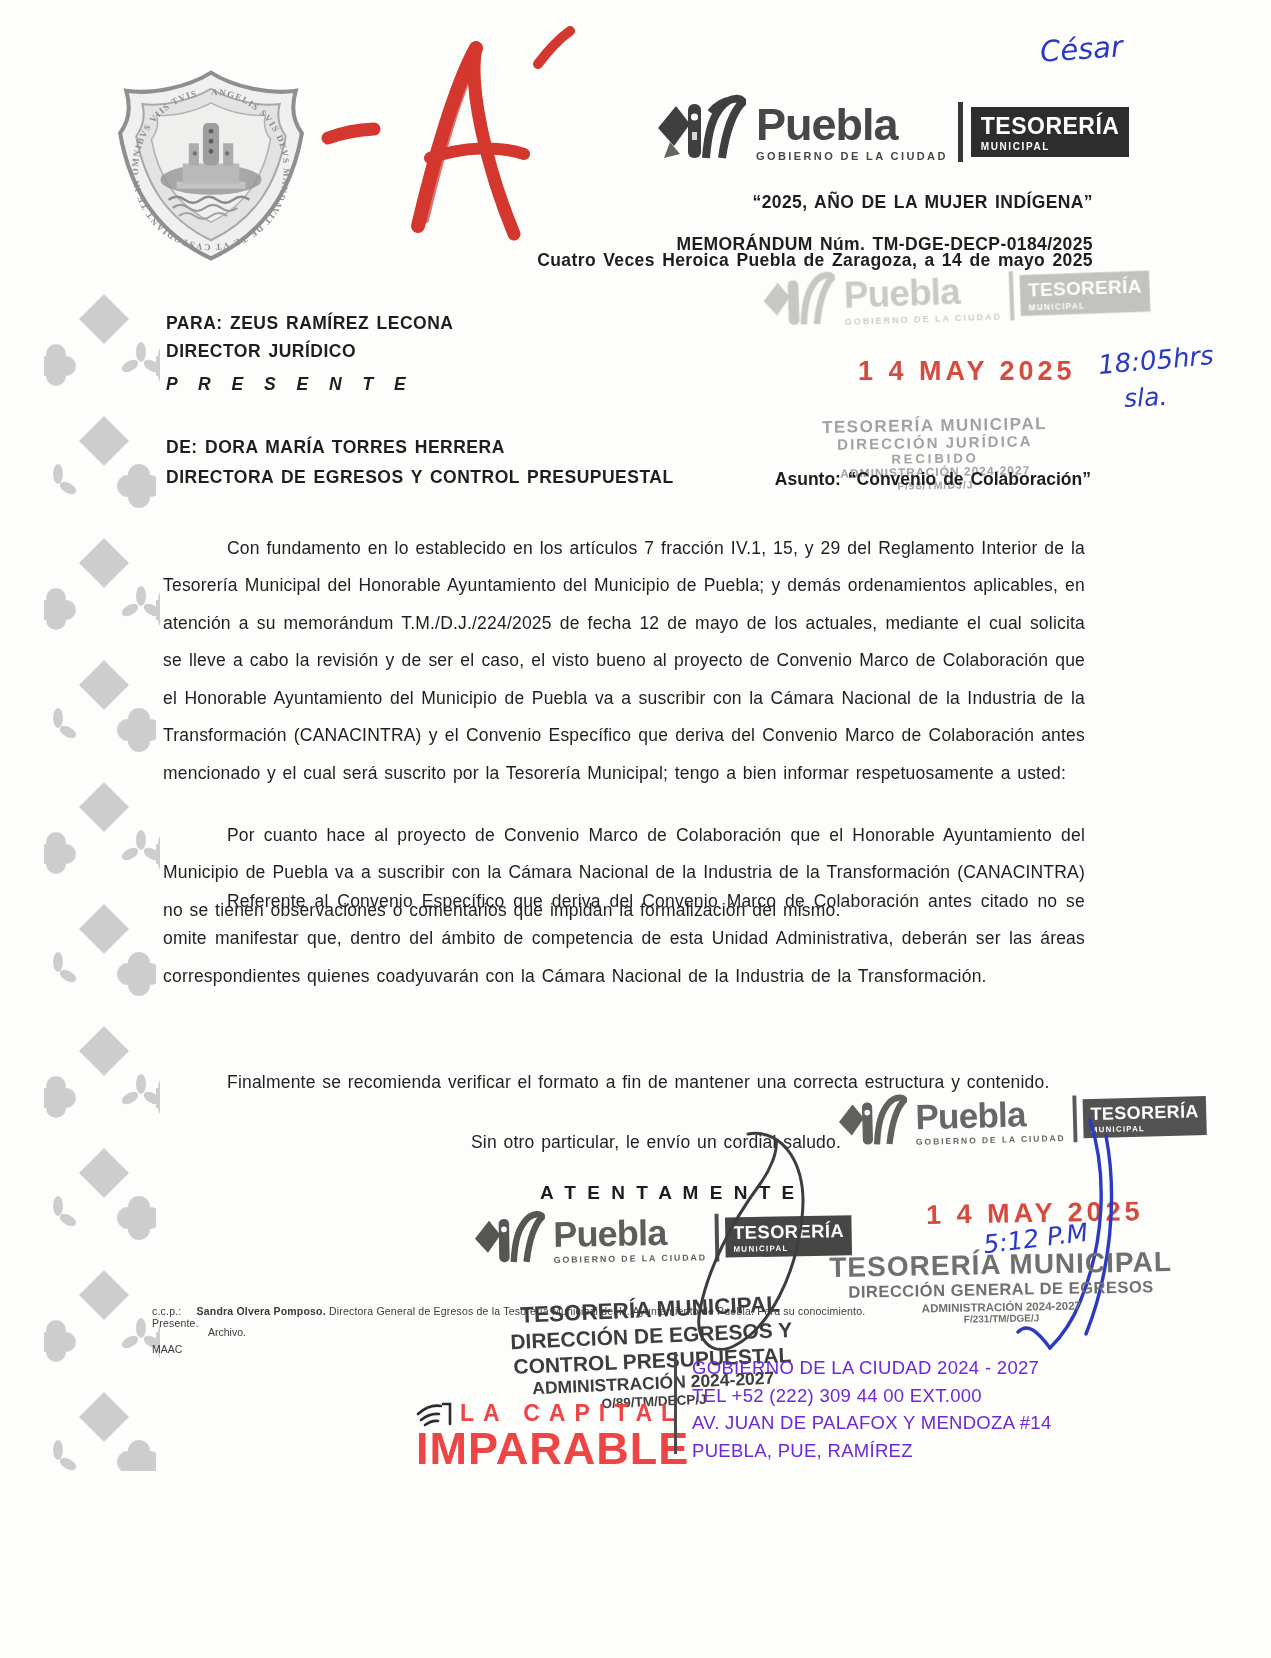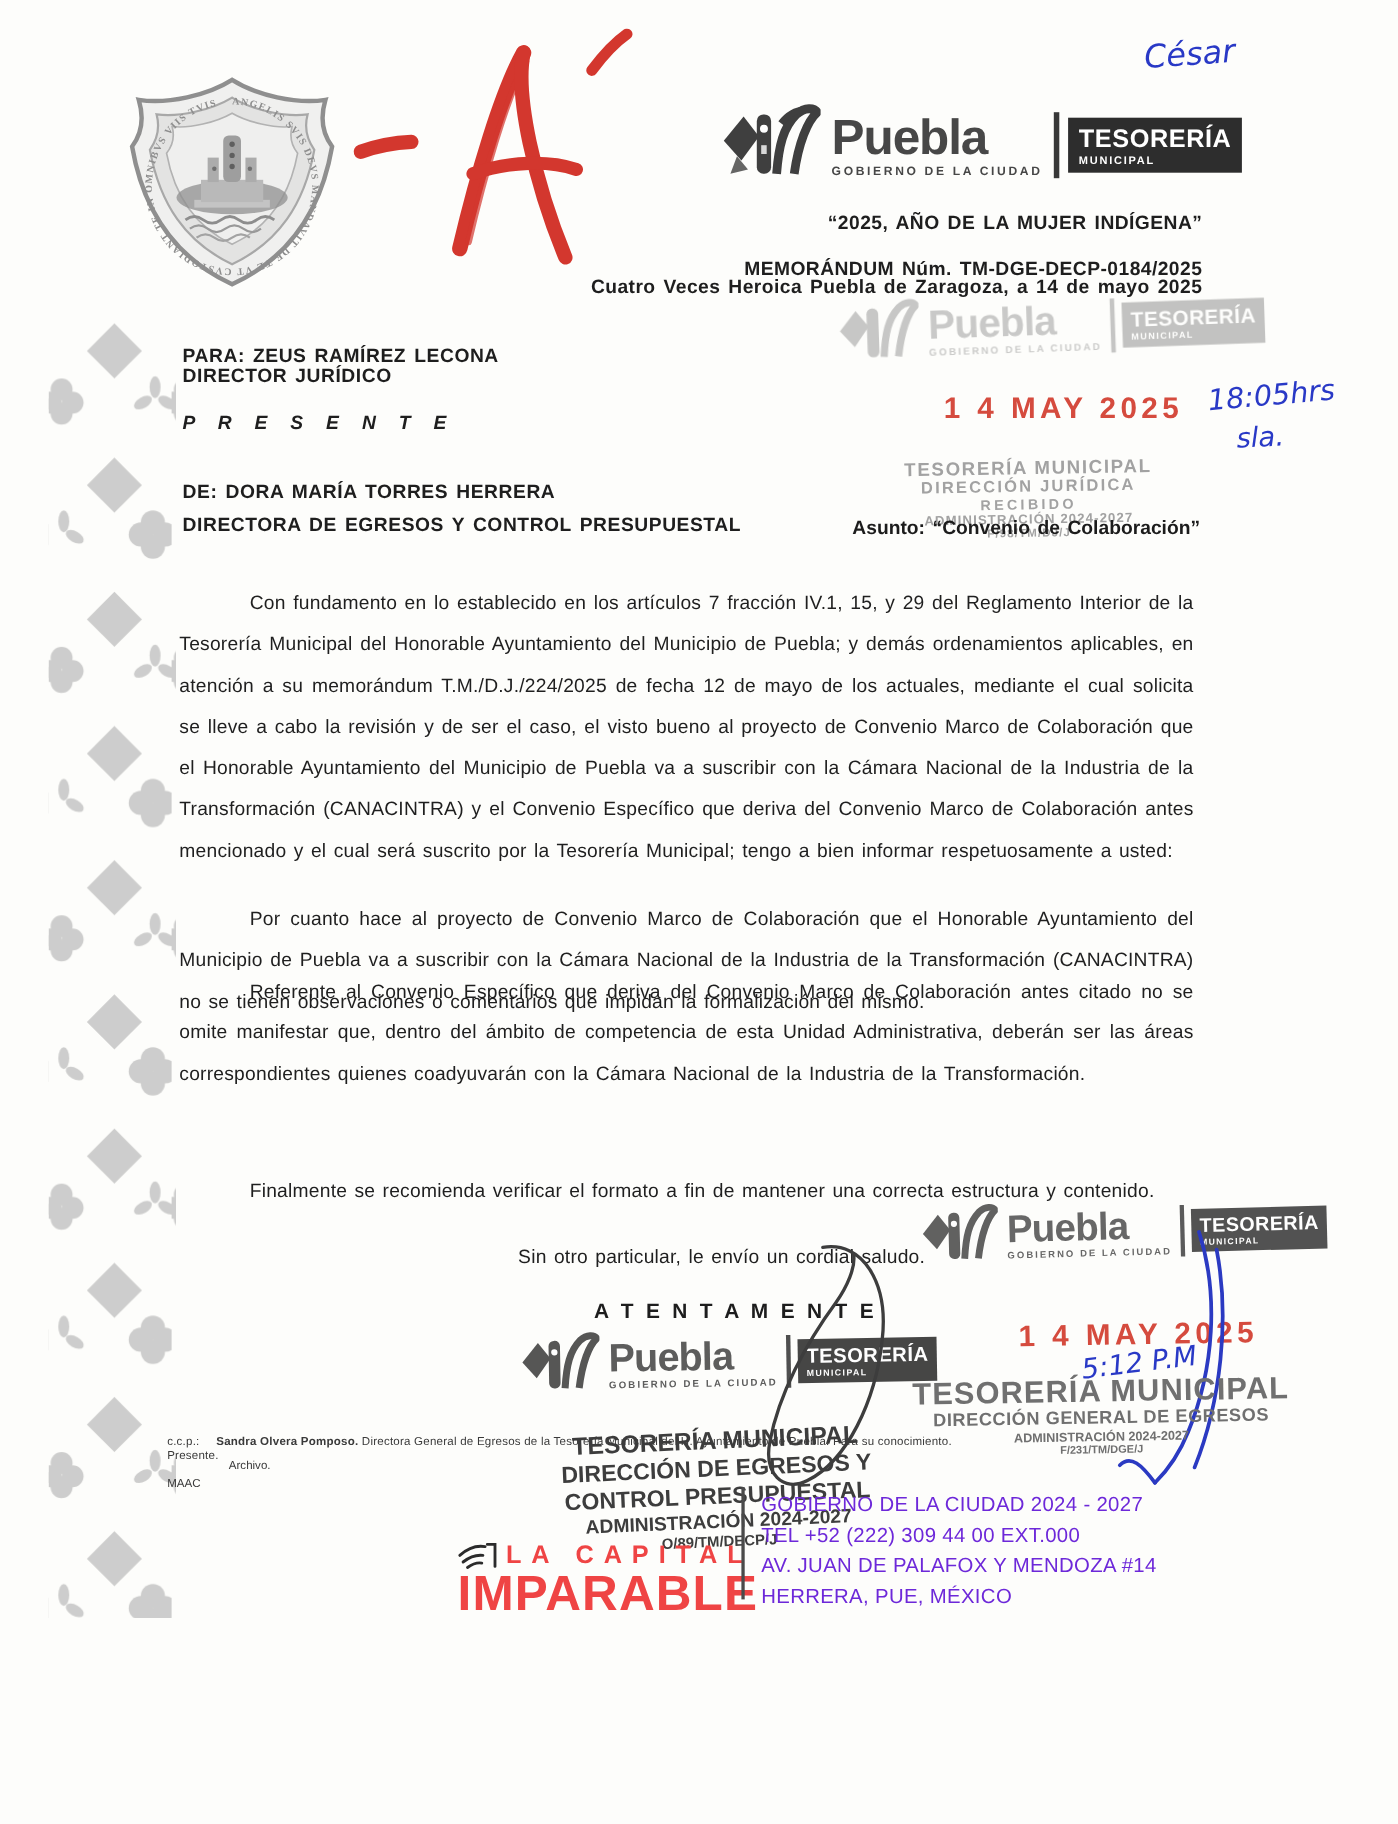--- a/index.html
+++ b/index.html
@@ -32,21 +32,21 @@
 
   
   .hdr{position:absolute;right:178px;text-align:right;font-weight:700;font-size:17.5px;color:#1e1e1e;letter-spacing:.4px;word-spacing:2px;}
   .hdr-legend{top:192px;}
   .hdr-memo{top:221px;margin-top:13px;}
   .hdr-date{top:250px;}
 
   
   .rcpt{position:absolute;left:166px;font-weight:700;font-size:17.5px;color:#1e1e1e;letter-spacing:.5px;word-spacing:2px;margin-top:28px;}
   .rcpt-para{top:285px;}
-  .rcpt-title{top:303px;}
+  .rcpt-title{top:313px;}
   .rcpt-presente{top:346px;letter-spacing:7px;font-style:italic;}
   .rcpt-from{top:409px;}
   .rcpt-from-title{top:439px;}
 
   .subject{position:absolute;right:180px;top:469px;font-weight:700;font-size:17.5px;color:#1c1c1c;word-spacing:2px;}
 
   
   .rstamp{position:absolute;left:800px;top:416px;width:270px;text-align:center;color:#a2a2a2;
           font-weight:700;transform:rotate(-1deg);line-height:1.12;}
   .rstamp .l1{font-size:17px;letter-spacing:1.5px;}
@@ -359,16 +359,16 @@
       <span class="capital-l1">LA CAPITAL</span>
     </div>
     <div class="capital-l2">IMPARABLE</div>
   </div>
 
   <div class="footer-divider"></div>
   <div class="footer-info">
     <div>GOBIERNO DE LA CIUDAD 2024 - 2027</div>
     <div>TEL +52 (222) 309 44 00 EXT.000</div>
     <div>AV. JUAN DE PALAFOX Y MENDOZA #14</div>
-    <div>HERRERA, PUE, MÉXICO</div>
+    <div>PUEBLA, PUE, RAMÍREZ</div>
   </div>
 
 </div>
 
 </body></html>

